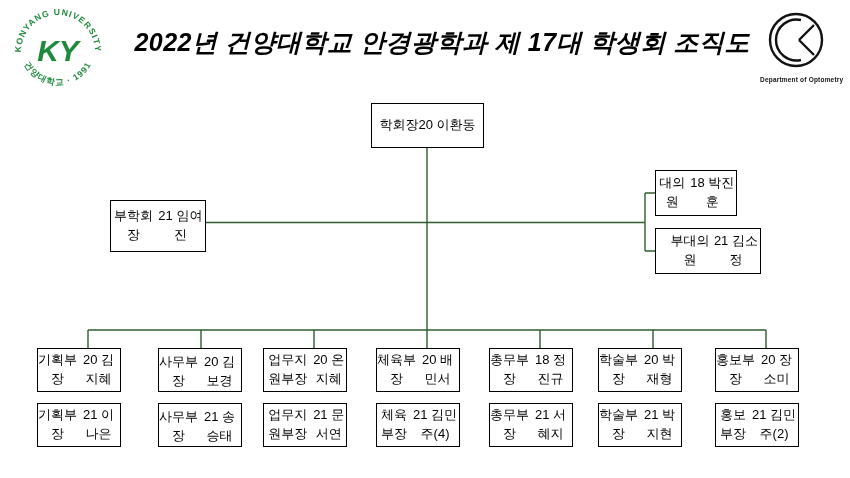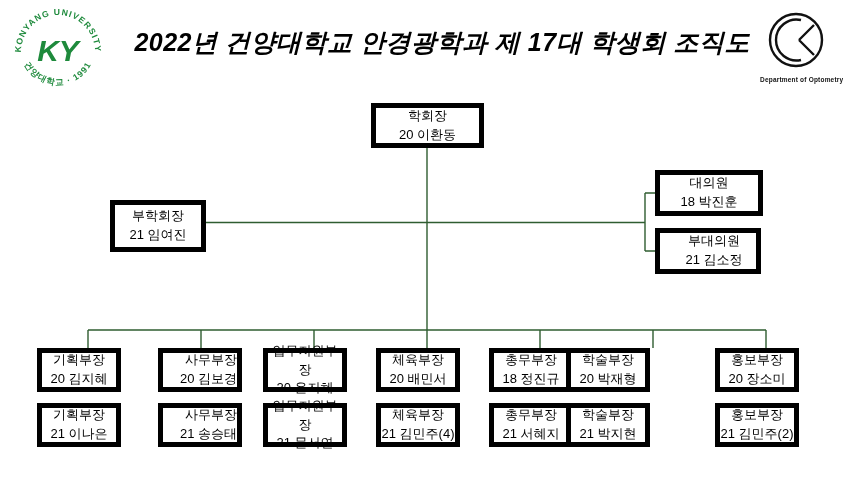--- a/index.html
+++ b/index.html
@@ -72,40 +72,40 @@
     stroke:#2f5d31;
     stroke-width:1.4;
     fill:none;
   }
 
   
   .node {
     position:absolute;
     z-index:1;
     background:#fff;
-    border:5px solid #000000;
+    border:1px solid #000000;
     display:flex;
-    flex-direction:column;
+    flex-direction:row;
     align-items:center;
     justify-content:center;
     text-align:center;
     font-size:13px;
     line-height:1.45;
     color:#000;
   }
   .n-pres { left:371px; top:103px; width:113px; height:45px; }
   .n-vice { left:110px; top:200px; width:96px;  height:52px; }
-  .n-del1 { left:655px; top:170px; width:108px; height:46px; }
+  .n-del1 { left:655px; top:170px; width:82px; height:46px; }
   .n-del2 { left:655px; top:228px; width:106px; height:46px;padding-left:12px; }
 
   .dept { width:84px; height:44px; }
   .row1 { top:348px; }
   .row2 { top:403px; }
   .c0 { left:37px; }  .c1 { left:158px;align-items:flex-end; } .c2 { left:263px; }
-  .c3 { left:376px; } .c4 { left:489px; } .c5 { left:566px; }
+  .c3 { left:376px; } .c4 { left:489px; } .c5 { left:598px; }
   .c6 { left:715px; }
 </style>
 </head>
 <body>
 
 <div class="canvas">
 
   <svg class="logo-uni" viewBox="0 0 92 92">
     <defs>
       <path id="arcT" d="M 9 48 A 37 37 0 0 1 83 48"></path>

